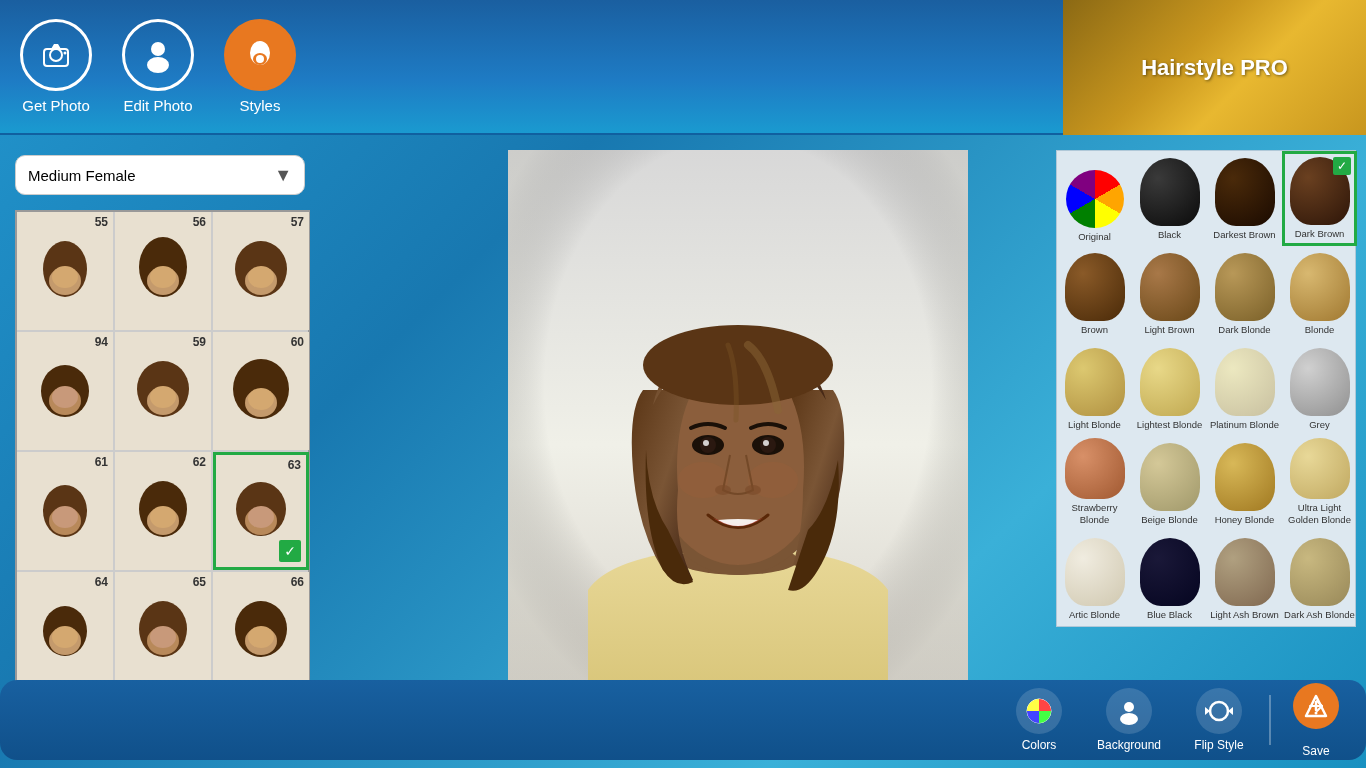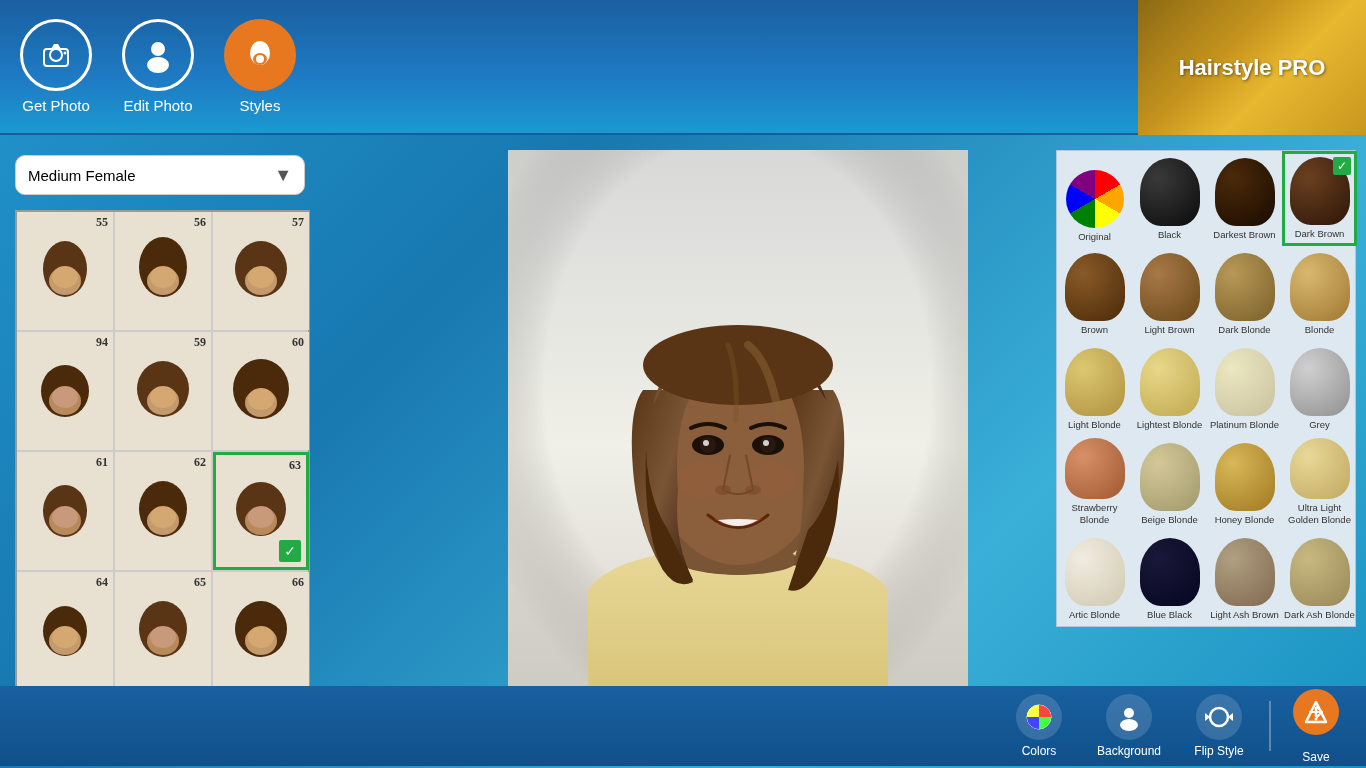--- a/index.html
+++ b/index.html
@@ -51,21 +51,21 @@
     }
     .nav-btn .label {
       font-size: 15px;
       color: white;
     }
 
     .header-logo {
       position: absolute;
       right: 0;
       top: 0;
-      width: 228px;
+      width: 303px;
       height: 135px;
       background: linear-gradient(135deg, #8b6914 0%, #c8961e 40%, #e8b830 60%, #c8961e 100%);
       display: flex;
       align-items: center;
       justify-content: center;
       overflow: hidden;
     }
     .header-logo .logo-text {
       color: white;
       font-size: 22px;
@@ -106,21 +106,20 @@
     }
     .style-dropdown .arrow { font-size: 18px; color: #555; }
 
     .style-grid {
       width: 295px;
       display: grid;
       grid-template-columns: repeat(3, 1fr);
       gap: 2px;
       background: #ccc;
       border: 2px solid #999;
-      font-family: Liberation Serif, serif;
     }
     .style-cell {
       background: #e8e0d0;
       position: relative;
       cursor: pointer;
       width: 96px;
       height: 118px;
       overflow: hidden;
       display: flex;
       align-items: center;
@@ -242,28 +241,29 @@
       width: 58px;
       height: 58px;
       border-radius: 50%;
       background: conic-gradient(red 0deg 60deg, orange 60deg 120deg, yellow 120deg 180deg, green 180deg 240deg, blue 240deg 300deg, purple 300deg 360deg);
       margin-bottom: 3px;
     }
 
     
     #bottom-bar {
       position: absolute;
-      bottom: 2px;
+      bottom: 8px;
       width: 100%;
       height: 80px;
       background: linear-gradient(180deg, #1860a0 0%, #10508a 100%);
       display: flex;
       align-items: center;
       justify-content: flex-end;
       padding-right: 10px;
+      border-radius: 17px;
     }
     .tool-btn {
       display: flex;
       flex-direction: column;
       align-items: center;
       justify-content: center;
       width: 90px;
       height: 75px;
       cursor: pointer;
       color: white;

